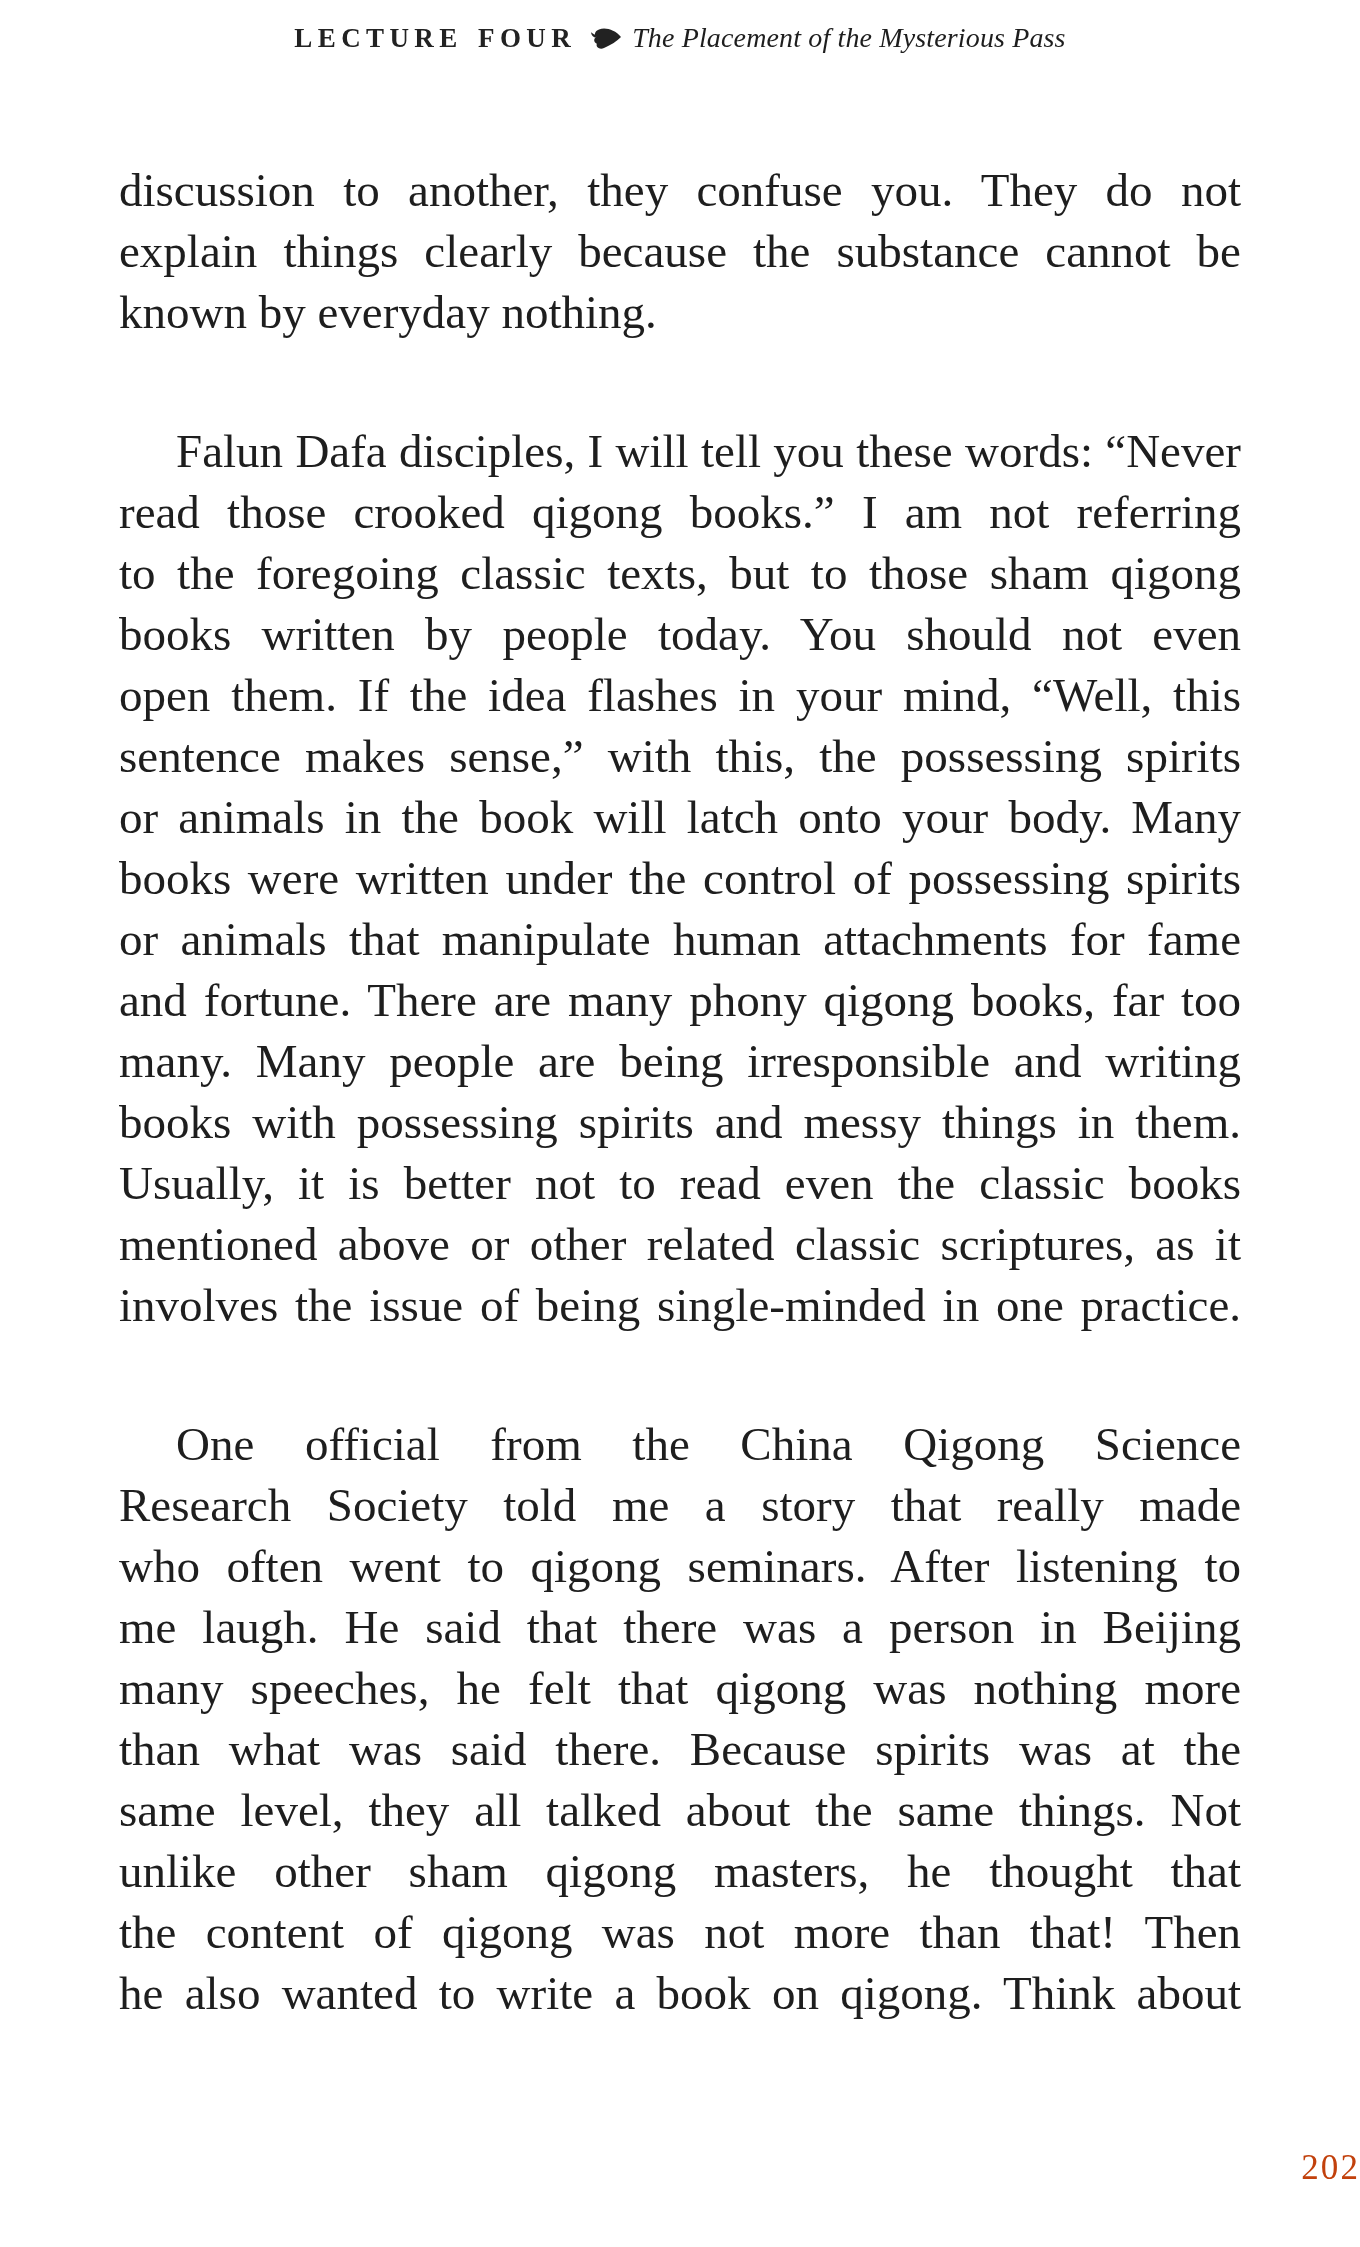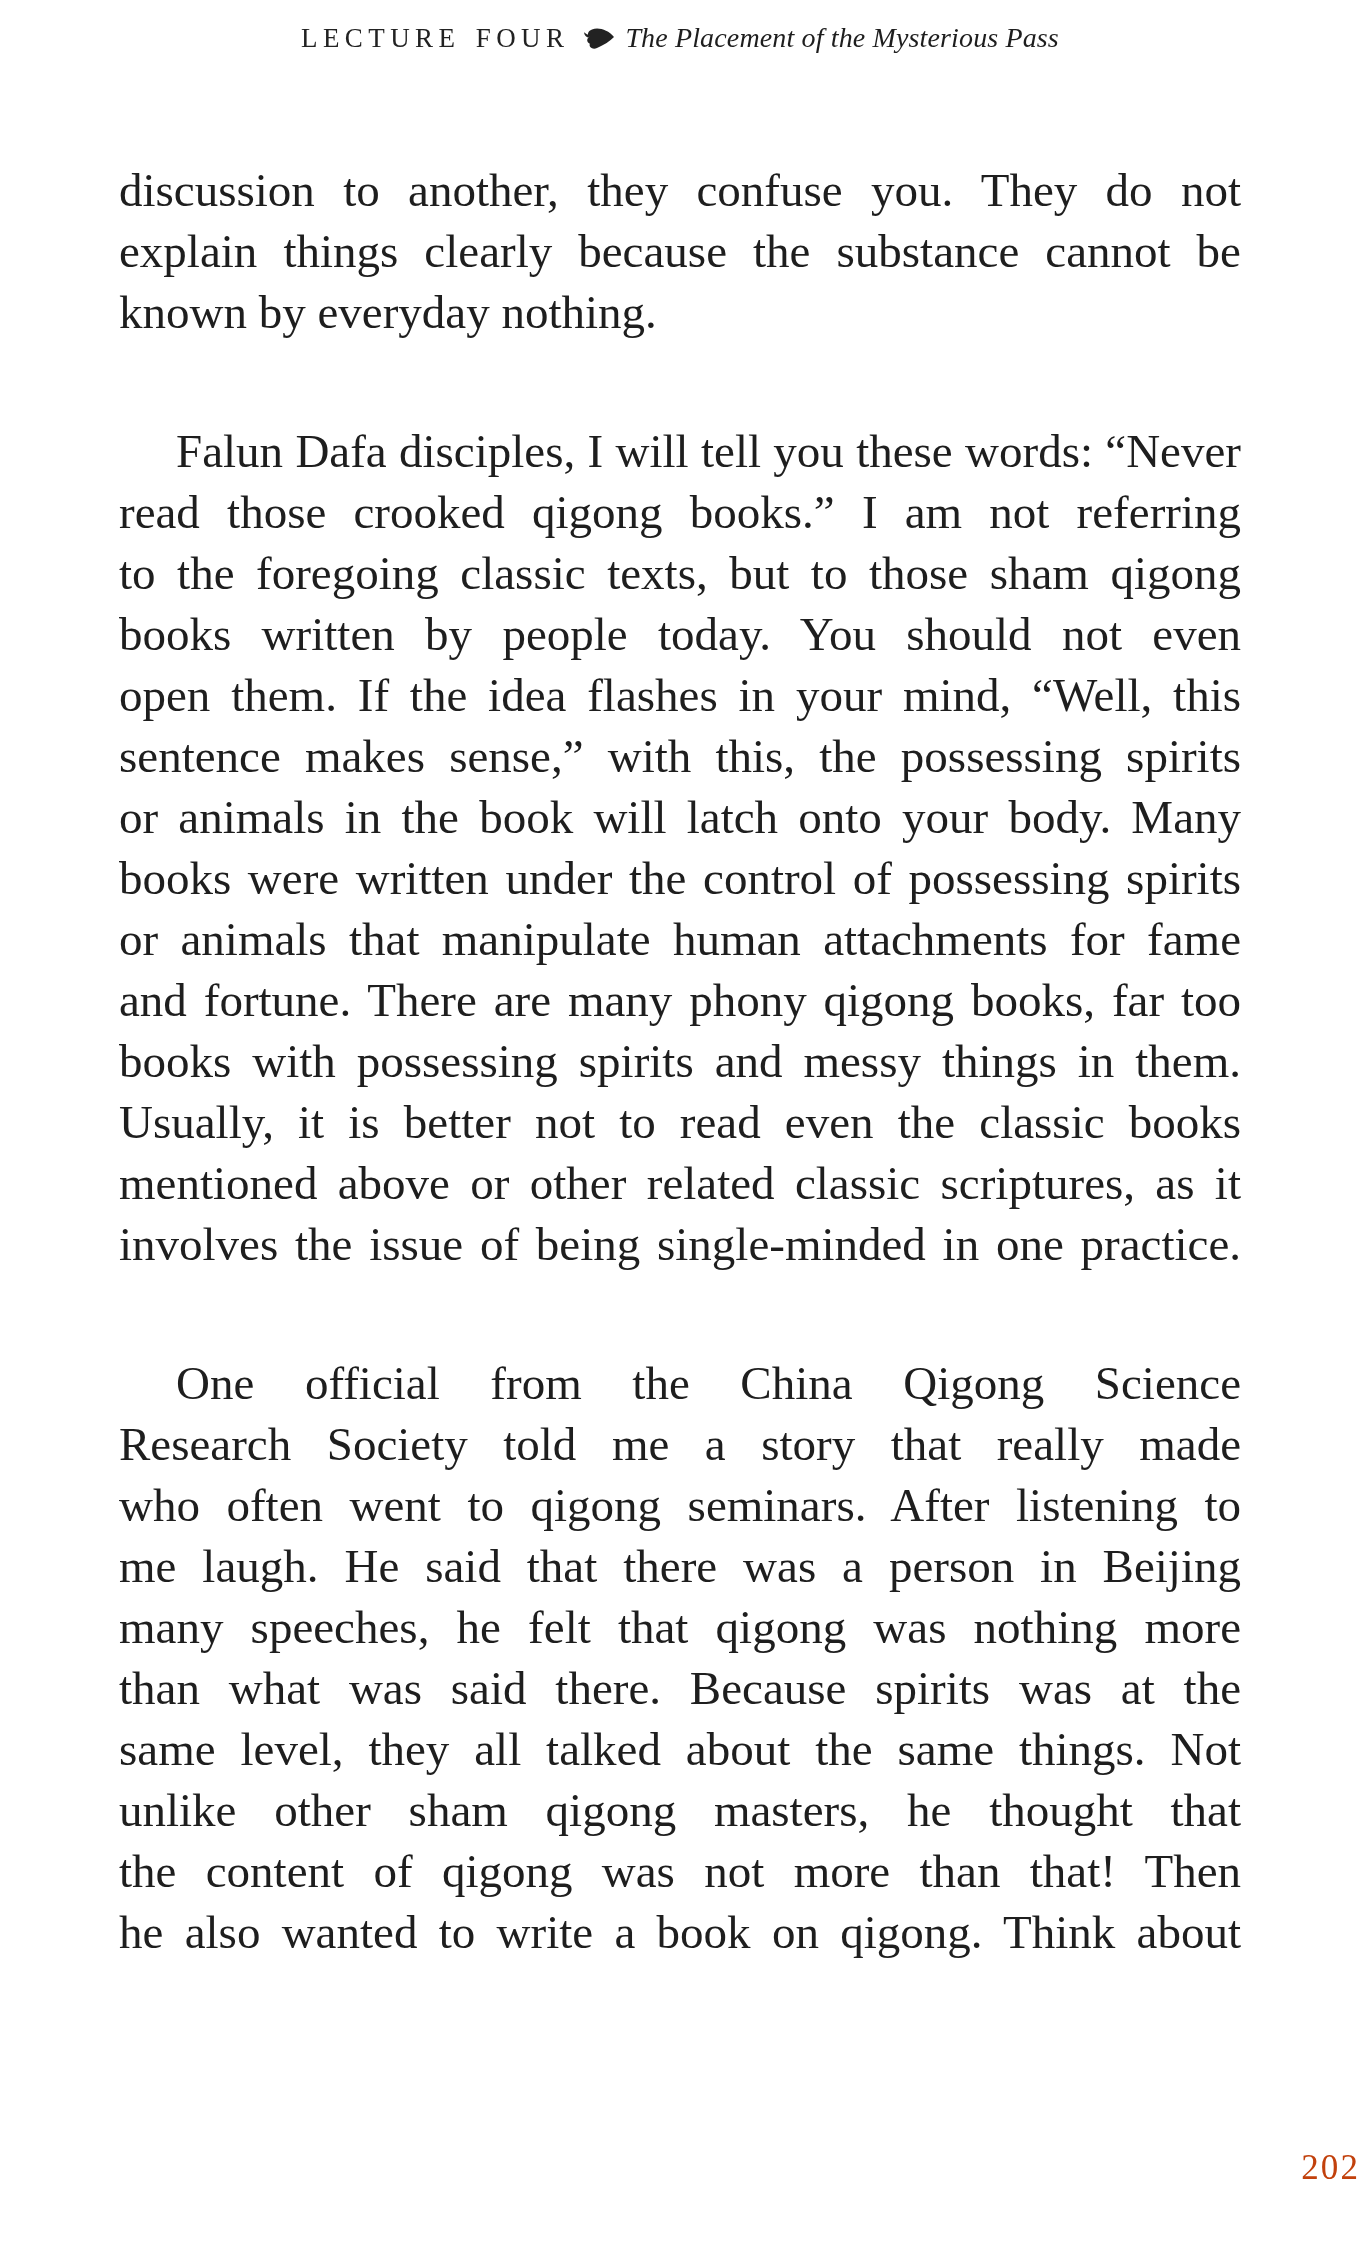--- a/index.html
+++ b/index.html
@@ -29,20 +29,21 @@
     line-height: 70px;
     font-size: 36px;
     text-align: center;
     white-space: nowrap;
   }
   .running-head .lecture-label {
     font-size: 27px;
     letter-spacing: 0.20em;
     word-spacing: 0.12em;
     color: #222222;
+    font-weight: bold;
   }
   .running-head .fleuron {
     display: inline-block;
     width: 32px;
     height: 26px;
     margin: 0 10px 0 14px;
     vertical-align: -4px;
   }
   .running-head .fleuron path { fill: #222222; }
   .running-head .chapter-title {
@@ -107,20 +108,21 @@
         <div class="text-line">Falun Dafa disciples, I will tell you these words: “Never</div>
         <div class="text-line">read those crooked qigong books.” I am not referring</div>
         <div class="text-line">to the foregoing classic texts, but to those sham qigong</div>
         <div class="text-line">books written by people today. You should not even</div>
         <div class="text-line">open them. If the idea flashes in your mind, “Well, this</div>
         <div class="text-line">sentence makes sense,” with this, the possessing spirits</div>
         <div class="text-line">or animals in the book will latch onto your body. Many</div>
         <div class="text-line">books were written under the control of possessing spirits</div>
         <div class="text-line">or animals that manipulate human attachments for fame</div>
         <div class="text-line">and fortune. There are many phony qigong books, far too</div>
+        <div class="text-line">many. Many people are being irresponsible and writing</div>
         <div class="text-line">books with possessing spirits and messy things in them.</div>
         <div class="text-line">Usually, it is better not to read even the classic books</div>
         <div class="text-line">mentioned above or other related classic scriptures, as it</div>
         <div class="text-line">involves the issue of being single-minded in one practice.</div>
       </div>
       <div class="paragraph indent">
         <div class="text-line">One official from the China Qigong Science</div>
         <div class="text-line">Research Society told me a story that really made</div>
         <div class="text-line">who often went to qigong seminars. After listening to</div>
         <div class="text-line">me laugh. He said that there was a person in Beijing</div>

